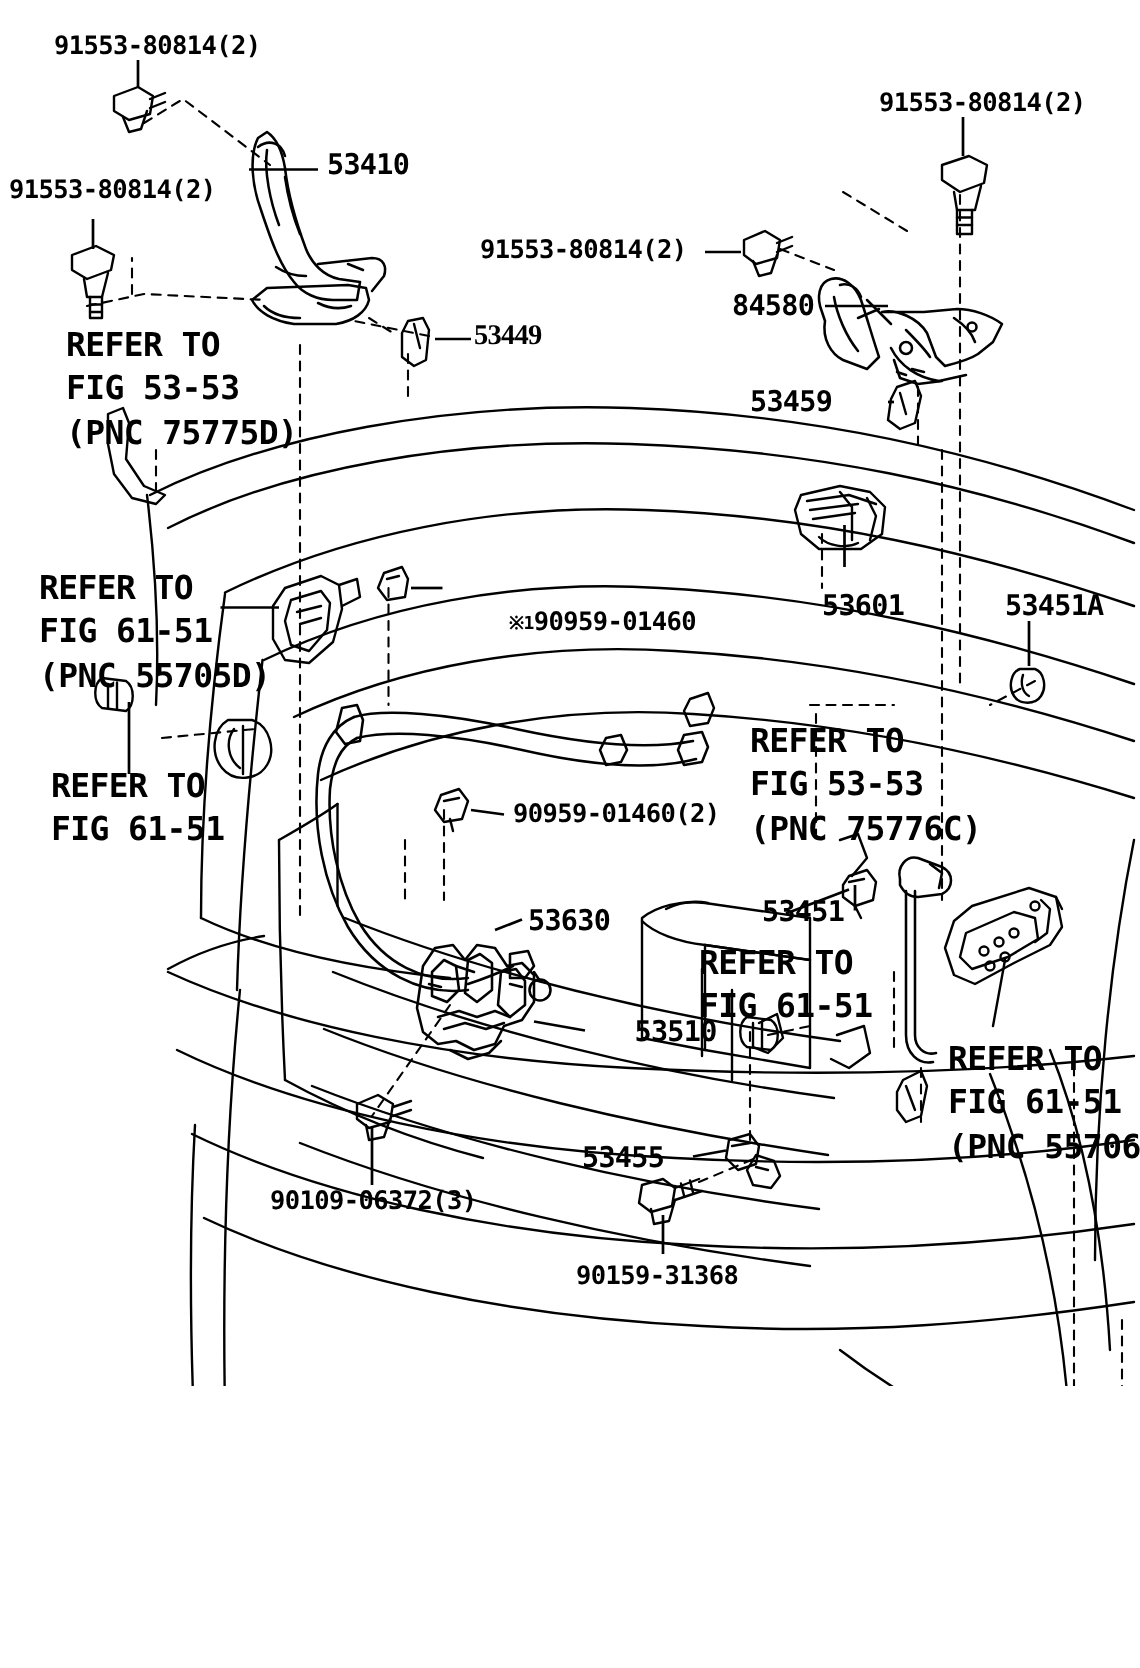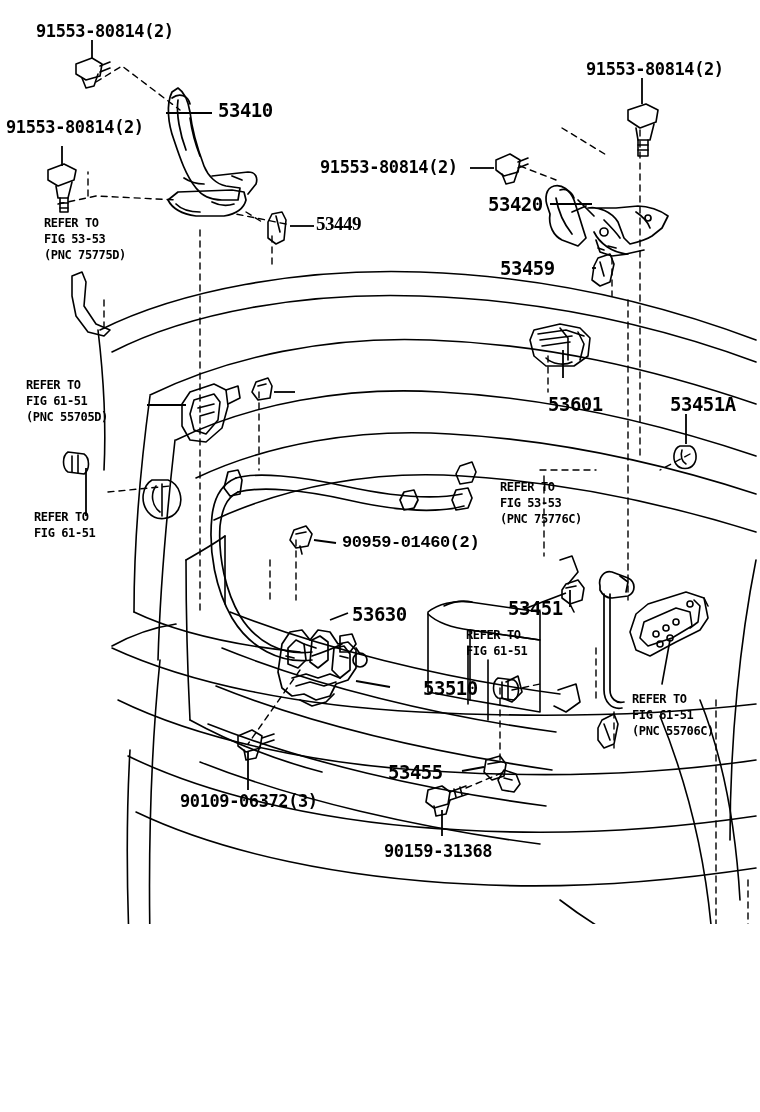--- a/index.html
+++ b/index.html
@@ -15,21 +15,21 @@
     position:absolute;
     font-family:"DejaVu Sans Mono", monospace;
     font-weight:bold;
     color:#000;
     white-space:pre;
     line-height:1.30;
     letter-spacing:-0.4px;
   }
   .pn{font-size:17px;}
   .pn-big{font-size:19px;letter-spacing:-0.5px;text-align:center;}
-  .refer{font-size:12px;line-height:1.33;}
+  .refer{font-size:22px;line-height:1.33;}
   .foot{
     position:absolute;
     font-family:"Liberation Sans", sans-serif;
     font-weight:normal;
     font-size:13px;
     color:#000;
     white-space:pre;
     margin-left:48px;
   }
   .figid{
@@ -414,37 +414,40 @@
   <div class="lbl refer" style="left:44px;top:216px;">REFER TO
 FIG 53-53
 (PNC 75775D)</div>
 
   <div class="lbl pn-big" style="left:316px;top:212px;font-family:Liberation Serif, serif;">53449</div>
 
   <div class="lbl pn" style="left:586px;top:58px;">91553-80814(2)</div>
 
   <div class="lbl pn" style="left:320px;top:156px;">91553-80814(2)</div>
 
-  <div class="lbl pn-big" style="left:488px;top:192px;">53420</div>
+  <div class="lbl pn-big" style="left:488px;top:192px;">84580</div>
 
   <div class="lbl pn-big" style="left:500px;top:256px;">53459</div>
 
   <div class="lbl refer" style="left:26px;top:378px;">REFER TO
 FIG 61-51
 (PNC 55705D)</div>
 
+  <div class="lbl pn" style="left:300px;top:382px;">
+    <span class="mark">※1</span><span>90959-01460</span>
+  </div>
 
   <div class="lbl pn-big" style="left:548px;top:392px;">53601</div>
 
   <div class="lbl pn-big" style="left:670px;top:392px;">53451A</div>
 
   <div class="lbl refer" style="left:34px;top:510px;">REFER TO
 FIG 61-51</div>
 
-  <div class="lbl pn" style="left:342px;top:532px;font-family:Liberation Mono, monospace;">90959-01460(2)</div>
+  <div class="lbl pn" style="left:342px;top:532px;">90959-01460(2)</div>
 
   <div class="lbl refer" style="left:500px;top:480px;">REFER TO
 FIG 53-53
 (PNC 75776C)</div>
 
   <div class="lbl pn-big" style="left:352px;top:602px;">53630</div>
 
   <div class="lbl pn-big" style="left:508px;top:596px;">53451</div>
 
   <div class="lbl refer" style="left:466px;top:628px;">REFER TO

